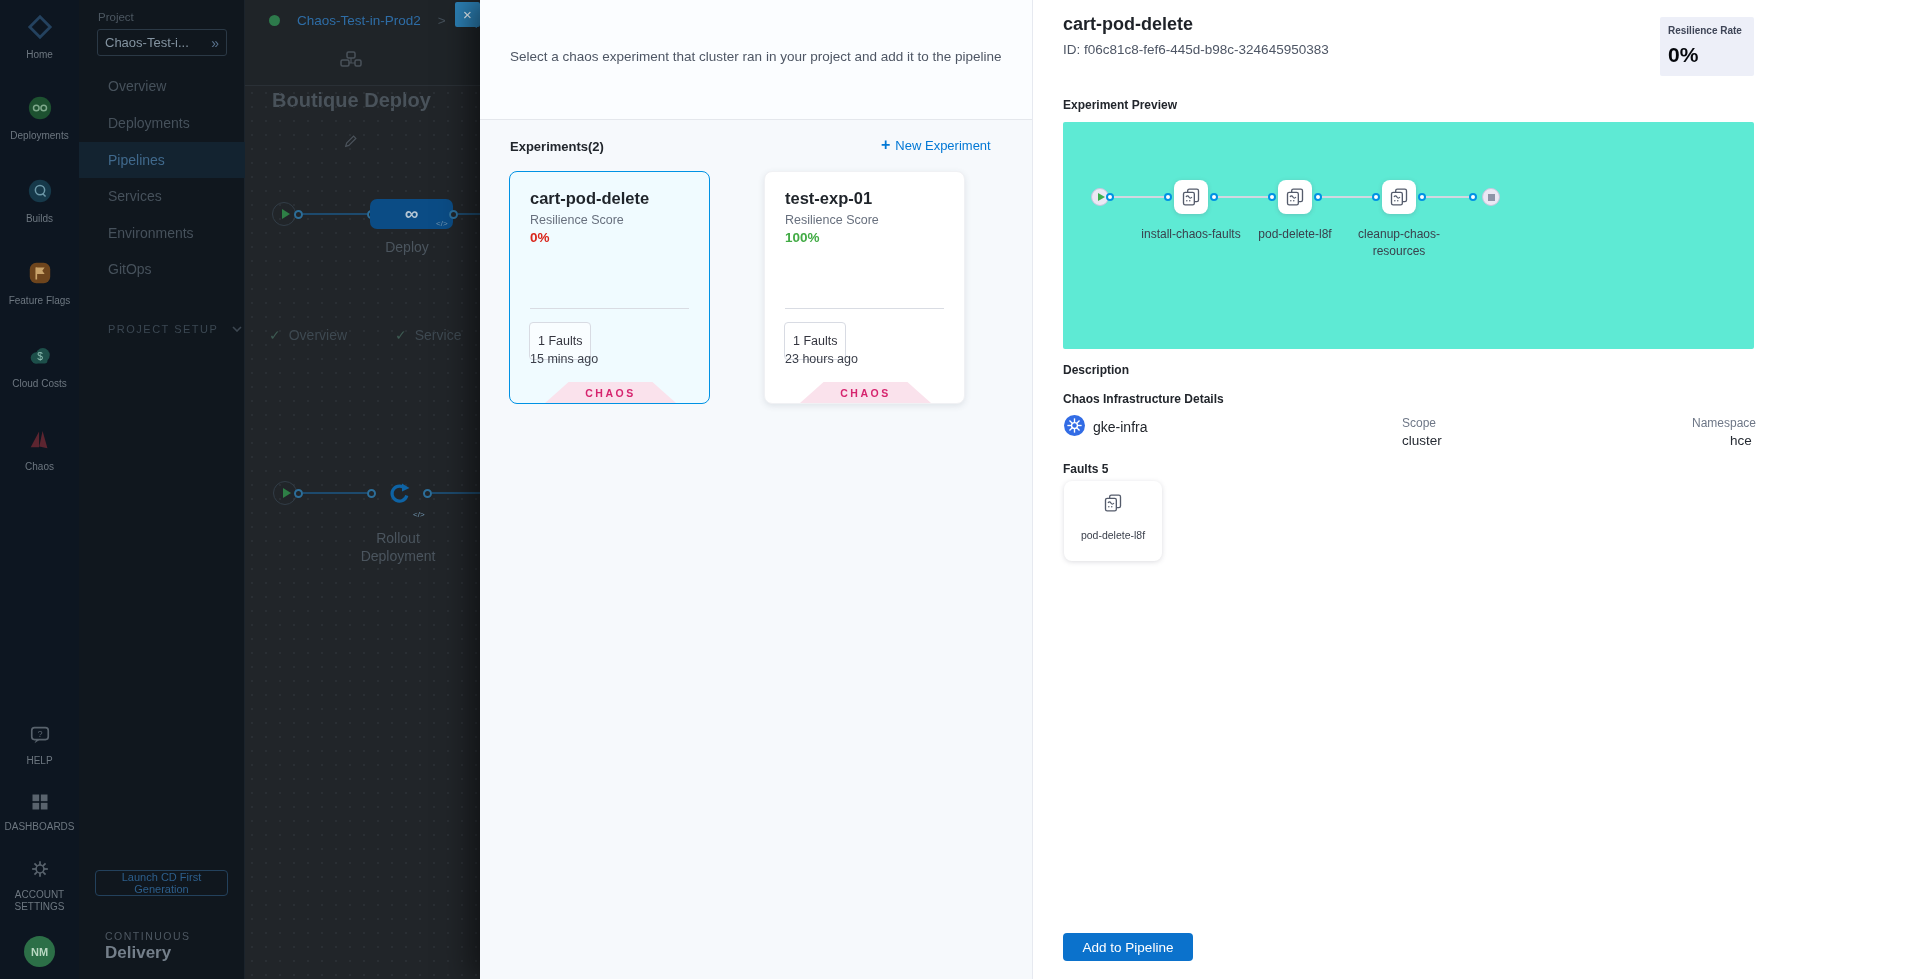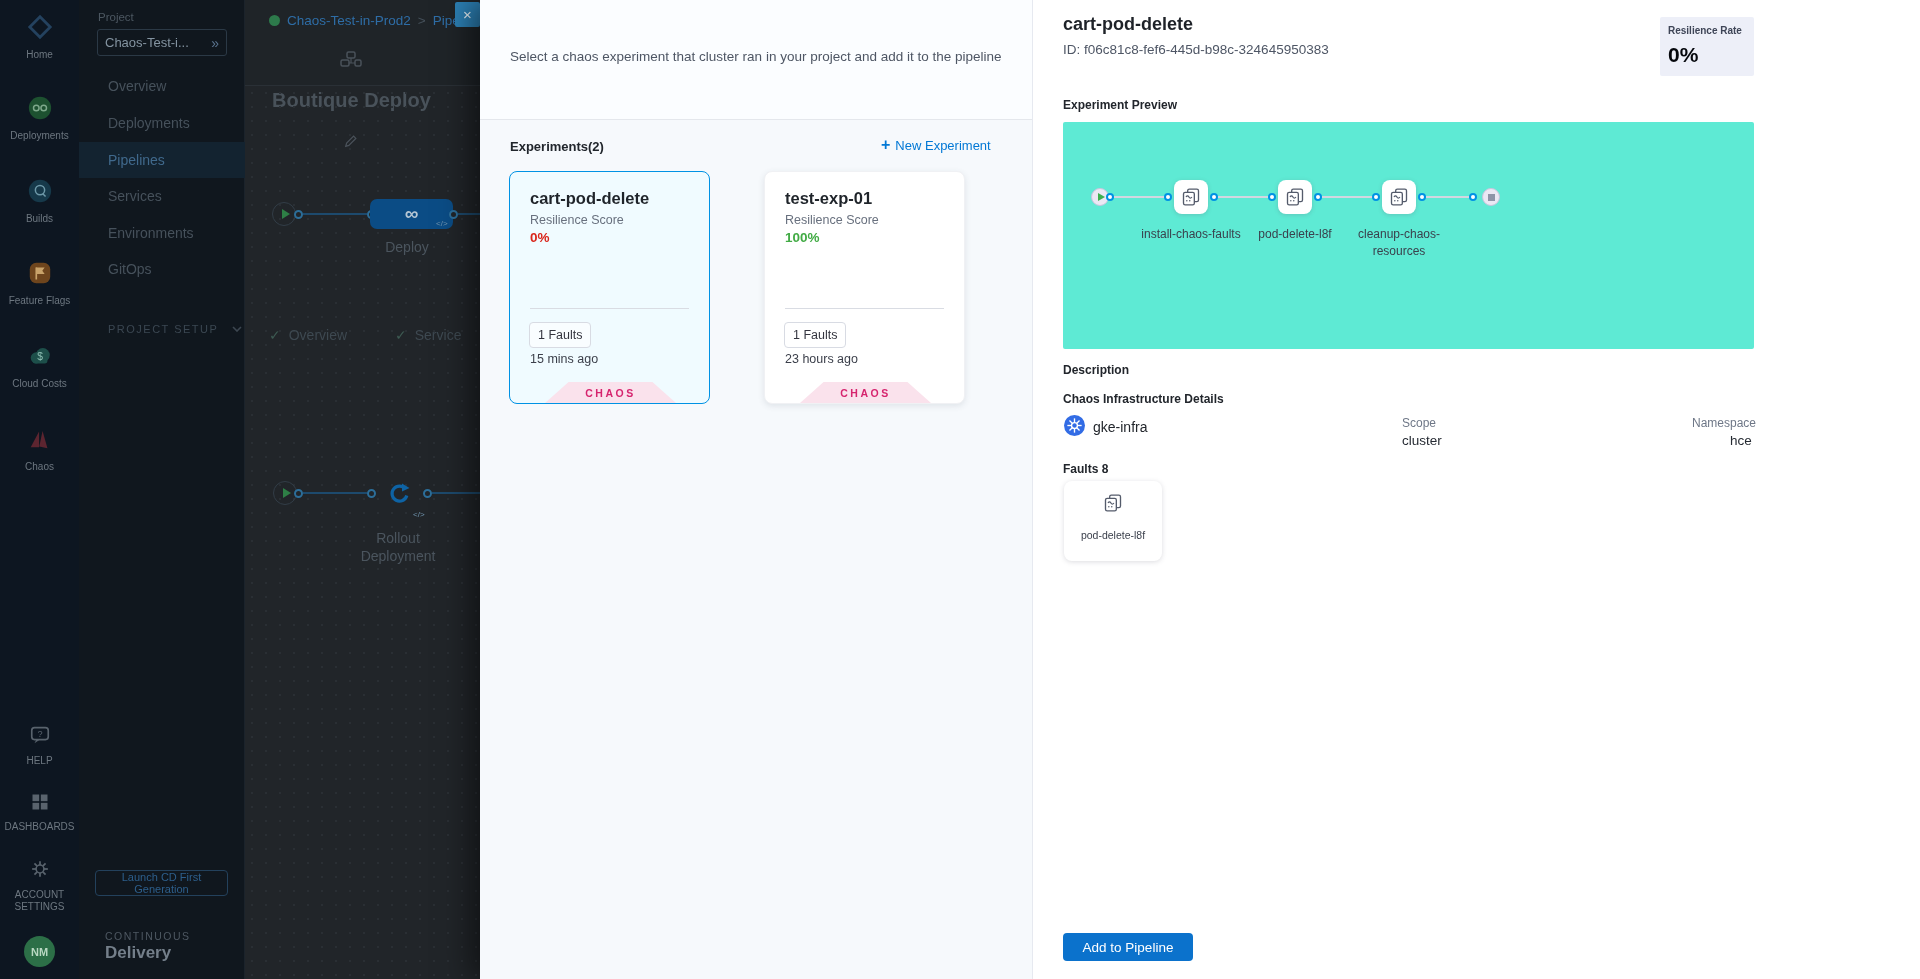--- a/index.html
+++ b/index.html
@@ -35,21 +35,21 @@
   .psetup svg { margin-left:14px; }
   .launch-btn { position:absolute; left:16px; top:870px; width:133px; height:26px; border:1px solid #23415c; border-radius:4px;
                 background:transparent; color:#2d5f8c; font-size:11px; cursor:pointer; font-family:inherit; }
   .module { position:absolute; left:26px; top:930px; }
   .module .eyebrow { font-size:10.5px; letter-spacing:1.5px; color:#4e5862; }
   .module .name { font-size:17px; font-weight:bold; color:#747f8a; margin-top:1px; }
 
   
   .main { position:absolute; left:245px; top:0; right:0; height:979px; background:#212529; }
   .mheader { position:absolute; left:0; top:0; right:0; height:86px; background:#1f2428; border-bottom:1px solid #2a3036; }
-  .crumb { position:absolute; left:24px; top:13px; display:flex; align-items:center; gap:7px; font-size:13.5px; }
+  .crumb { position:absolute; left:24px; top:13px; display:flex; align-items:center; gap:17px; font-size:13.5px; }
   .crumb .dot { width:11px; height:11px; border-radius:50%; background:#2d7a4b; }
   .crumb a { color:#2e6da6; text-decoration:none; cursor:pointer; }
   .crumb .sep { color:#45505a; }
   .ptitle { position:absolute; left:27px; top:51px; display:flex; align-items:center; gap:22px;flex-direction:column; }
   .ptitle .txt { font-size:20px; font-weight:bold; color:#49525a; }
   .canvas { position:absolute; left:0; top:86px; right:0; bottom:0;
             background-image:radial-gradient(#2a2f34 1px, transparent 1.2px); background-size:14px 14px; }
   .node-circle { position:absolute; width:24px; height:24px; border-radius:50%; border:1.5px solid #323d47;
                  display:flex; align-items:center; justify-content:center; cursor:pointer; }
   .play-tri { width:0; height:0; border-left:8px solid #2e7f46; border-top:5px solid transparent; border-bottom:5px solid transparent; margin-left:3px; }
@@ -80,21 +80,21 @@
   .plus-icon::before { content:"+"; font-size:16px; font-weight:bold; color:#0278d5; line-height:1; }
 
   .exp-card { position:absolute; top:171px; width:201px; height:233px; border-radius:8px; cursor:pointer; overflow:hidden; }
   .card-sel { left:29px; background:#f0fbff; border:1px solid #0092e4; }
   .card-plain { left:284px; background:#ffffff; border:1px solid #f0f1f4; box-shadow:0 2px 6px rgba(60,70,90,0.12); }
   .exp-card .name { position:absolute; left:20px; top:17px; font-size:16.5px; font-weight:bold; color:#1f242a; }
   .exp-card .score-label { position:absolute; left:20px; top:41px; font-size:12.5px; color:#68707e; }
   .exp-card .score { position:absolute; left:20px; top:58px; font-size:13.5px; font-weight:bold; }
   .score-red { color:#d9261c; } .score-green { color:#42ab45; }
   .exp-card .divider { position:absolute; left:20px; right:20px; top:136px; height:1px; background:#d9dce3; }
-  .faults-chip { position:absolute; left:19px; top:150px; border:1px solid #d8dbe3; border-radius:4px; padding:5px 8px;
+  .faults-chip { position:absolute; left:19px; top:150px; border:1px solid #d8dbe3; border-radius:4px; padding:11px 8px;
                  font-size:12.5px; color:#34353f; background:rgba(255,255,255,0.6); }
   .exp-card .updated { position:absolute; left:20px; top:180px; font-size:12.5px; color:#3b3f4a; }
   .chaos-ribbon { position:absolute; left:35px; bottom:0; width:131px; height:21px; background:#fae2ec;
                   clip-path:polygon(0 100%, 18% 0, 82% 0, 100% 100%);
                   display:flex; align-items:center; justify-content:center;
                   font-size:10.5px; font-weight:bold; letter-spacing:2.5px; color:#d6246e; }
 
   .m-right { position:absolute; left:552px; top:0; width:888px; height:979px; background:#ffffff; border-left:1px solid #e6e9f0; }
   .d-name { position:absolute; left:30px; top:14px; font-size:18px; font-weight:bold; color:#1e2228; }
   .d-id { position:absolute; left:30px; top:42px; font-size:13.5px; color:#4e5665; }
@@ -408,21 +408,21 @@
           </g>
           <circle cx="10" cy="10" r="2.8" fill="#326ce5" stroke="#ffffff" stroke-width="1.3"></circle>
         </svg>
     </span>
     <div class="infra-name">gke-infra</div>
     <div class="kv-label" style="left:369px; top:416px;">Scope</div>
     <div class="kv-value" style="left:369px; top:433px;">cluster</div>
     <div class="kv-label" style="left:659px; top:416px;">Namespace</div>
     <div class="kv-value" style="left:697px; top:433px;text-align:right;">hce</div>
 
-    <div class="sect-label" style="left:30px; top:462px;">Faults 8</div>
+    <div class="sect-label" style="left:30px; top:462px;">Faults 5</div>
     <div class="fault-card">
       <svg width="20" height="20" viewBox="0 0 24 24" fill="none" stroke="#545b6b" stroke-width="1.6">
           <rect x="8" y="2.5" width="13" height="15" rx="2"></rect>
           <rect x="3" y="6.5" width="13" height="15" rx="2" fill="#fff"></rect>
           <path d="M6 12 q1.8 -2.8 3.5 0 t3.5 0"></path>
           <circle cx="7" cy="16.5" r="0.9" fill="#545b6b" stroke="none"></circle>
           <circle cx="10.5" cy="16.5" r="0.9" fill="#545b6b" stroke="none"></circle>
         </svg>
       <div class="fname">pod-delete-l8f</div>
     </div>

